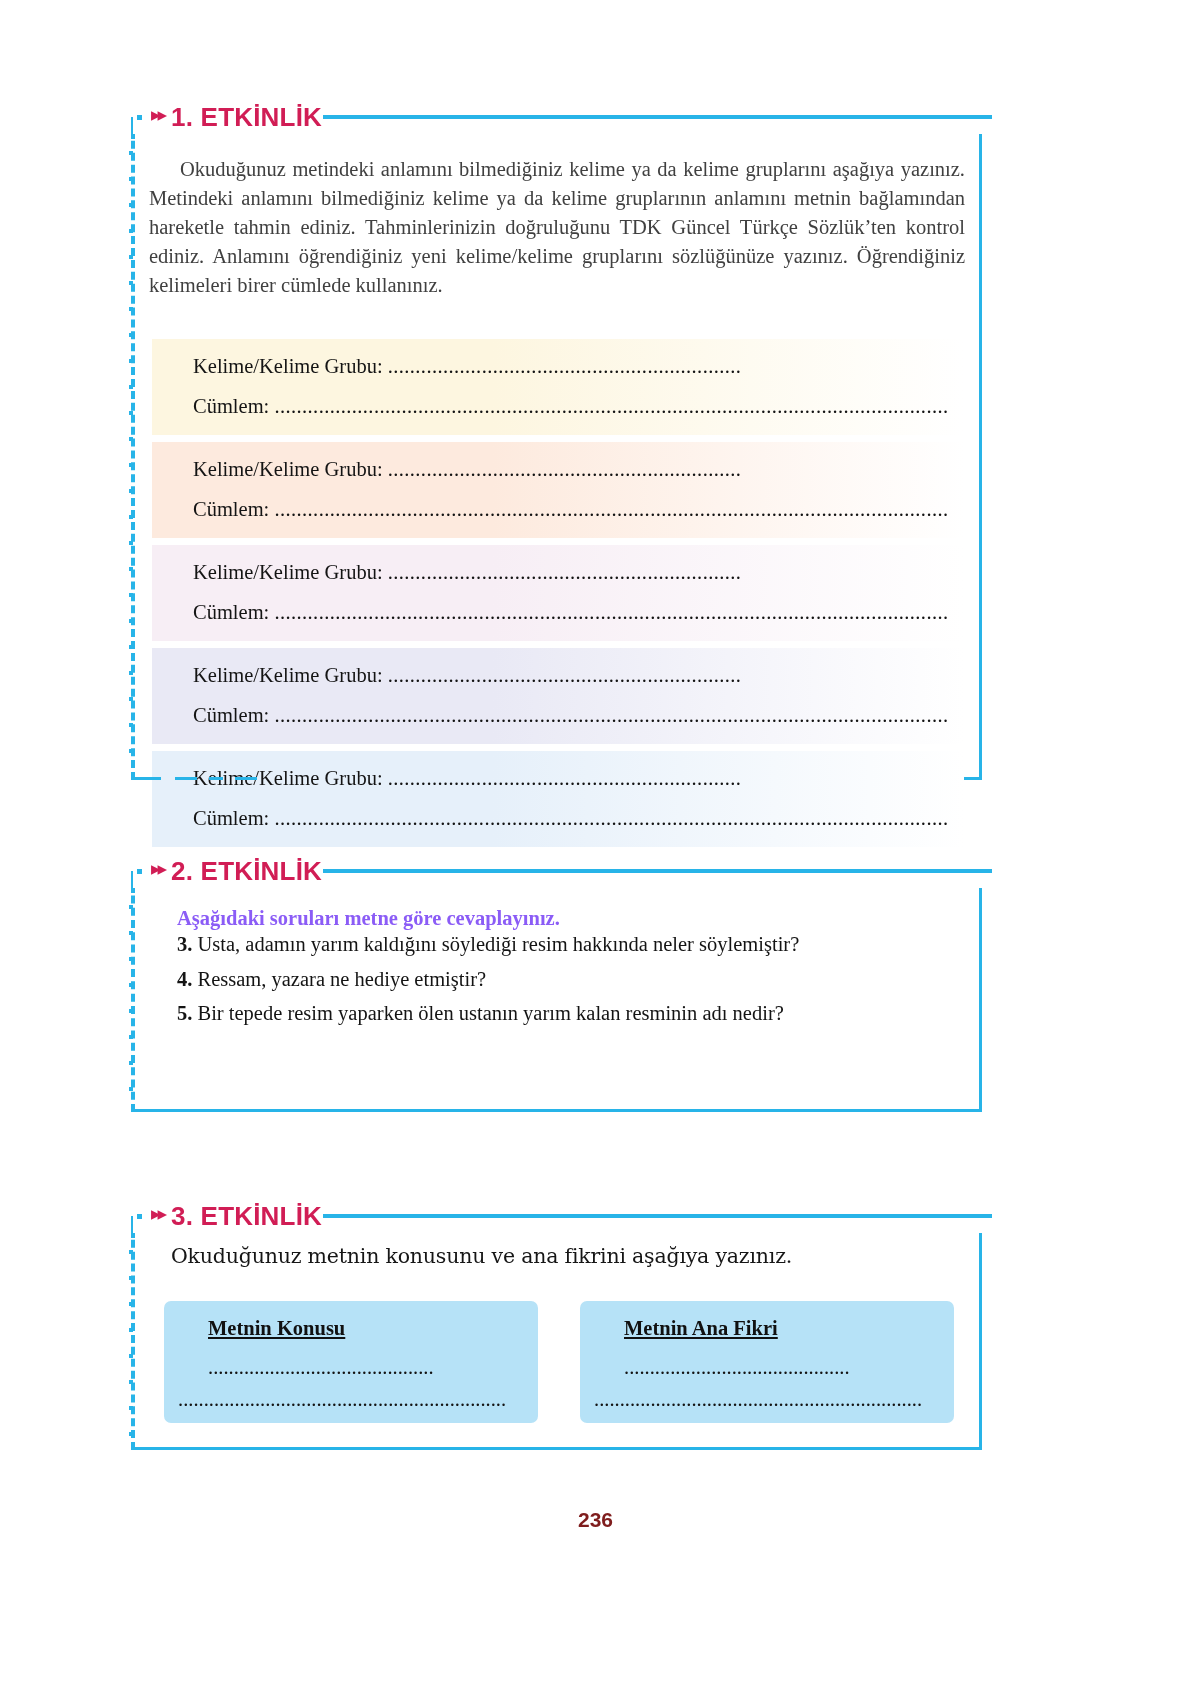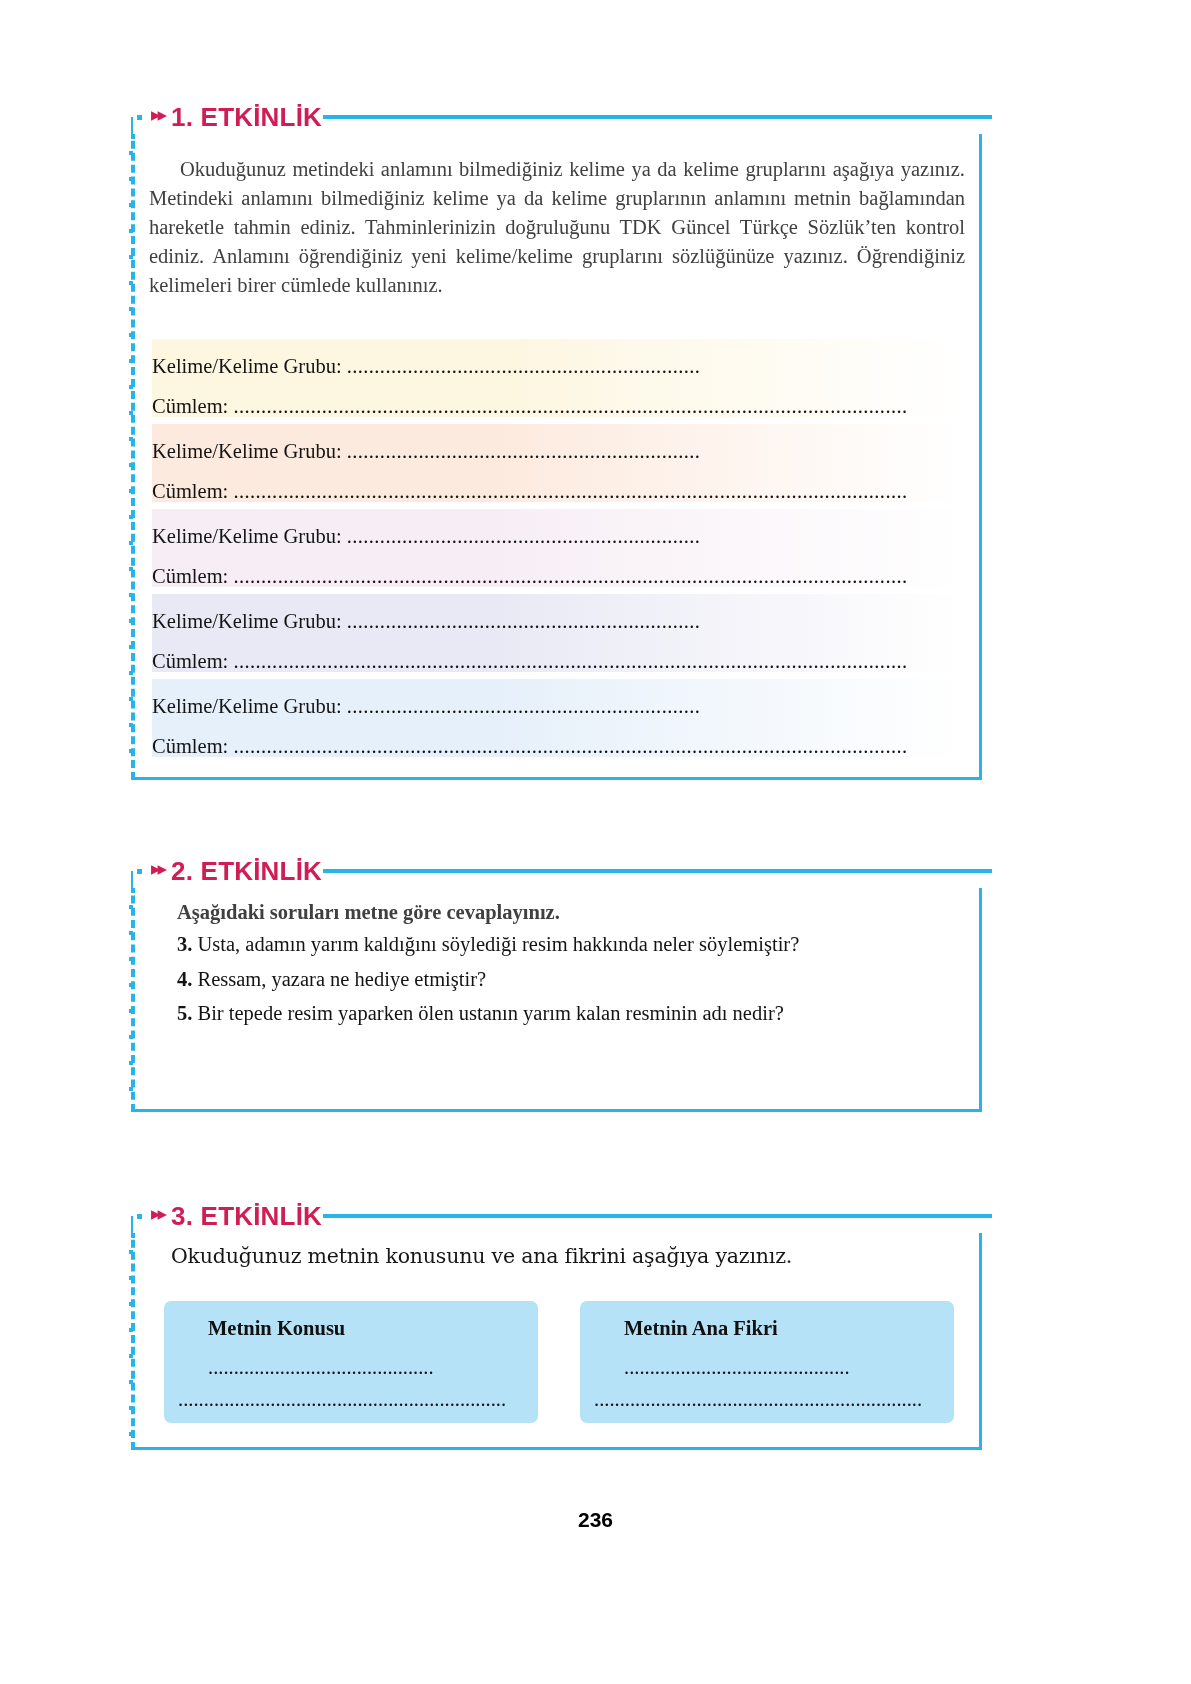--- a/index.html
+++ b/index.html
@@ -130,47 +130,48 @@
     font-family: "Liberation Serif", serif;
   }
 
   .rows {
     position: absolute;
     left: 21px;
     top: 222px;
     width: 812px;
   }
   .ans-row {
-    height: 78px;
+    height: 96px;
     margin-bottom: 7px;
     position: relative;
+    padding-left: 41px;
     box-sizing: border-box;
   }
   .ans-line {
     font-size: 20.5px;
     line-height: 1.0;
     white-space: nowrap;
     overflow: hidden;
     color: #141414;
   }
   .ans-line.l1 { padding-top: 17px; }
   .ans-line.l2 { padding-top: 19px; }
   .dots { letter-spacing: 0.4px; }
 
   
   #act2 { left: 131px; top: 871px; width: 851px; height: 241px; }
   #act2-head { left: 133px; top: 854px; width: 855px; }
 
   .q-intro {
     position: absolute;
     left: 46px;
-    top: 30px;
+    top: 36px;
     font-size: 20.5px;
     font-weight: bold;
-    color: #404040;
+    color: #8b5cf6;
   }
   .q-list {
     position: absolute;
     left: 46px;
     top: 63px;
     width: 790px;
   }
   .q-item {
     font-size: 20.5px;
     line-height: 1.0;
@@ -208,20 +209,21 @@
     border-radius: 7px;
     box-sizing: border-box;
     padding: 16px 14px 0 14px;
     position: relative;
   }
   .idea-title {
     font-size: 20.5px;
     font-weight: bold;
     color: #111111;
     margin-left: 30px;
+    text-decoration: underline;
   }
   .idea-dots1 {
     font-size: 20.5px;
     color: #141414;
     margin-top: 16px;
     margin-left: 30px;
     white-space: nowrap;
     overflow: hidden;
   }
   .idea-dots2 {
@@ -236,21 +238,21 @@
   
   .page-num {
     position: absolute;
     left: 0;
     top: 1508px;
     width: 1191px;
     text-align: center;
     font-family: "Liberation Sans", sans-serif;
     font-weight: bold;
     font-size: 21px;
-    color: #000000;
+    color: #7f1d1d;
   }
 </style>
 </head>
 <body>
 
 <div class="page">
 
   <div class="activity" id="act1">
     <div class="frame-solid"></div>
     <div class="frame-dashed-left"></div>

